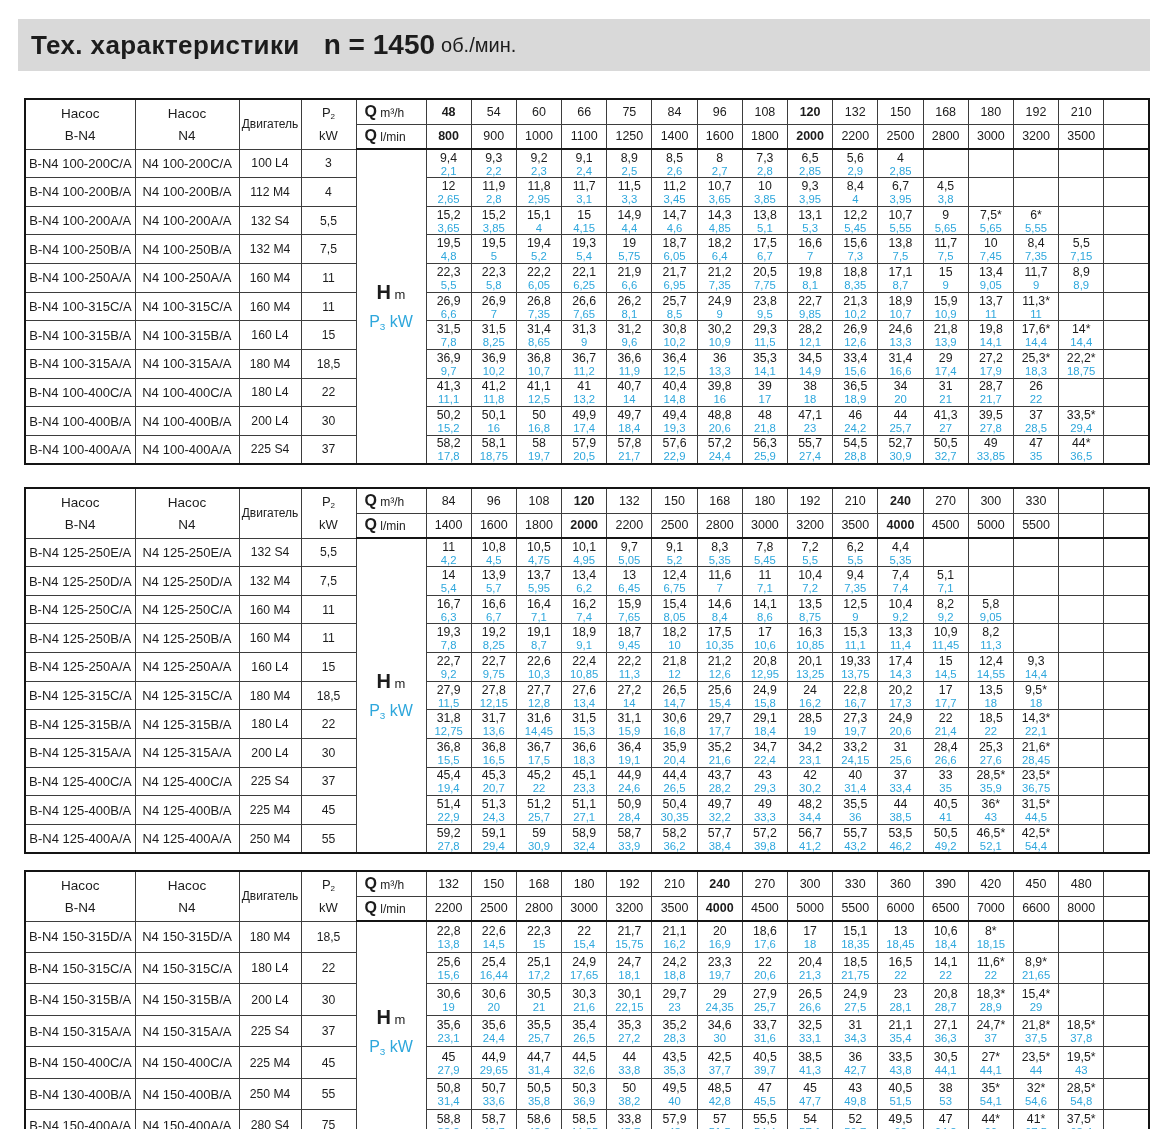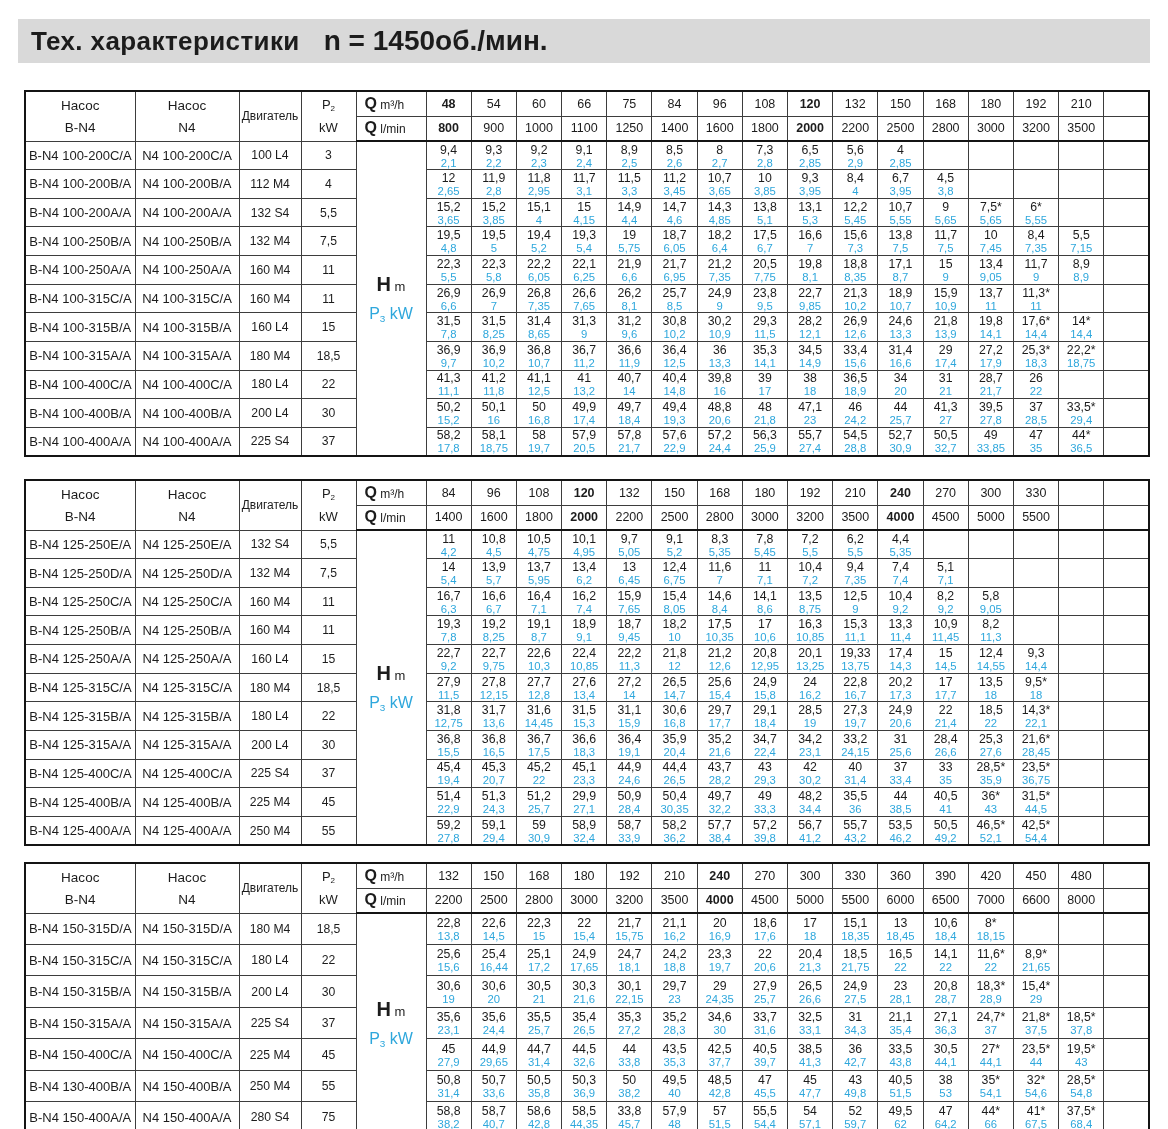--- a/index.html
+++ b/index.html
@@ -3,26 +3,26 @@
 <meta charset="utf-8">
 <style>
   * { box-sizing: border-box; }
   html,body { margin:0; padding:0; }
   body {
     width:1168px; height:1129px; background:#ffffff;
     font-family:"Liberation Sans", sans-serif; color:#1c1c1c;
     overflow:hidden;
   }
   .titlebar{
-    margin:19px 18px 0 18px; height:44px; background:var(--titlebg,#d9d9d9);
+    margin:19px 18px 0 18px; height:52px; background:var(--titlebg,#d9d9d9);
     display:flex; align-items:center; padding-left:13px;
   }
   .title-prefix{ font-size:26px; font-weight:700; letter-spacing:.4px; }
   .title-n{ font-size:28px; font-weight:700; margin-left:24px; }
-  .title-suffix{ font-size:28px; font-weight:700; margin-left:0; }
+  .title-suffix{ font-size:20px; font-weight:400; margin-left:6px; }
 
   #tables{ margin-left:24px; }
   table.ptable{
     border-collapse:collapse; table-layout:fixed; width:1124px;
     border:2.5px solid #141414; --rowh:28.65px;
   }
   #tables table:nth-of-type(1){ margin-top:27px; }
   #tables table:nth-of-type(2){ margin-top:22px; }
   #tables table:nth-of-type(3){ margin-top:16px; --rowh:31.45px; }
 
@@ -1509,21 +1509,21 @@
           </td>
           <td class="bc dcell">
             <div class="hv">51,3</div>
             <div class="pv">24,3</div>
           </td>
           <td class="bc dcell">
             <div class="hv">51,2</div>
             <div class="pv">25,7</div>
           </td>
           <td class="bc dcell">
-            <div class="hv">29,9</div>
+            <div class="hv">51,1</div>
             <div class="pv">27,1</div>
           </td>
           <td class="bc dcell">
             <div class="hv">50,9</div>
             <div class="pv">28,4</div>
           </td>
           <td class="bc dcell">
             <div class="hv">50,4</div>
             <div class="pv">30,35</div>
           </td>

